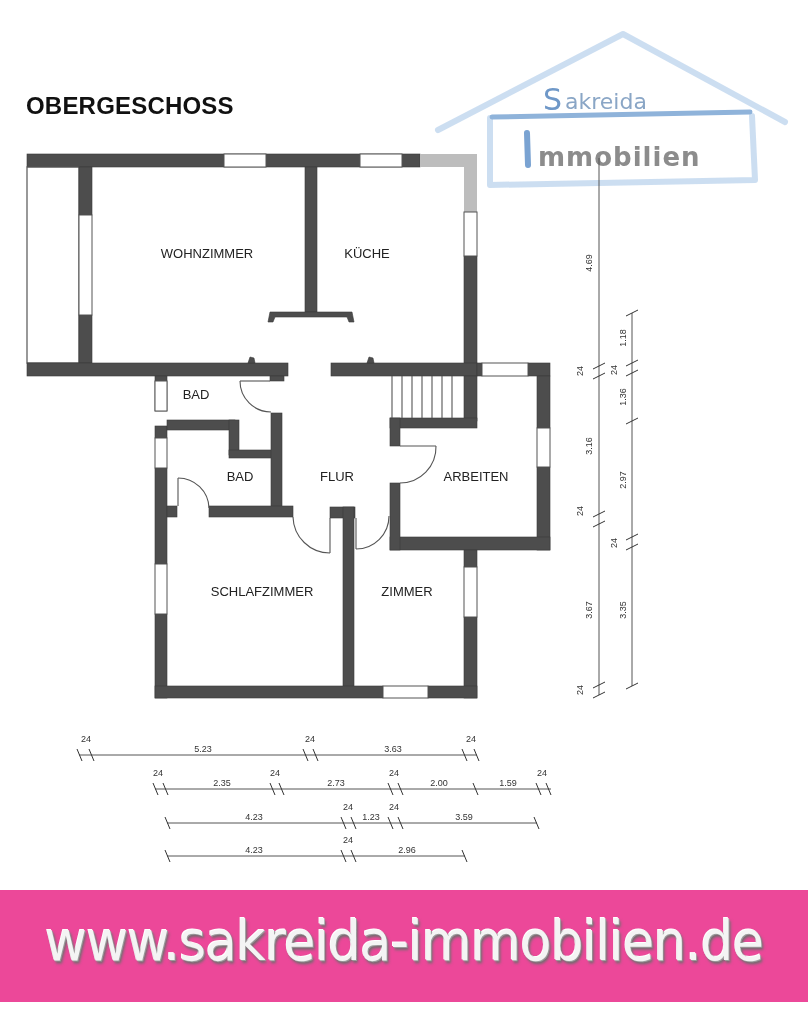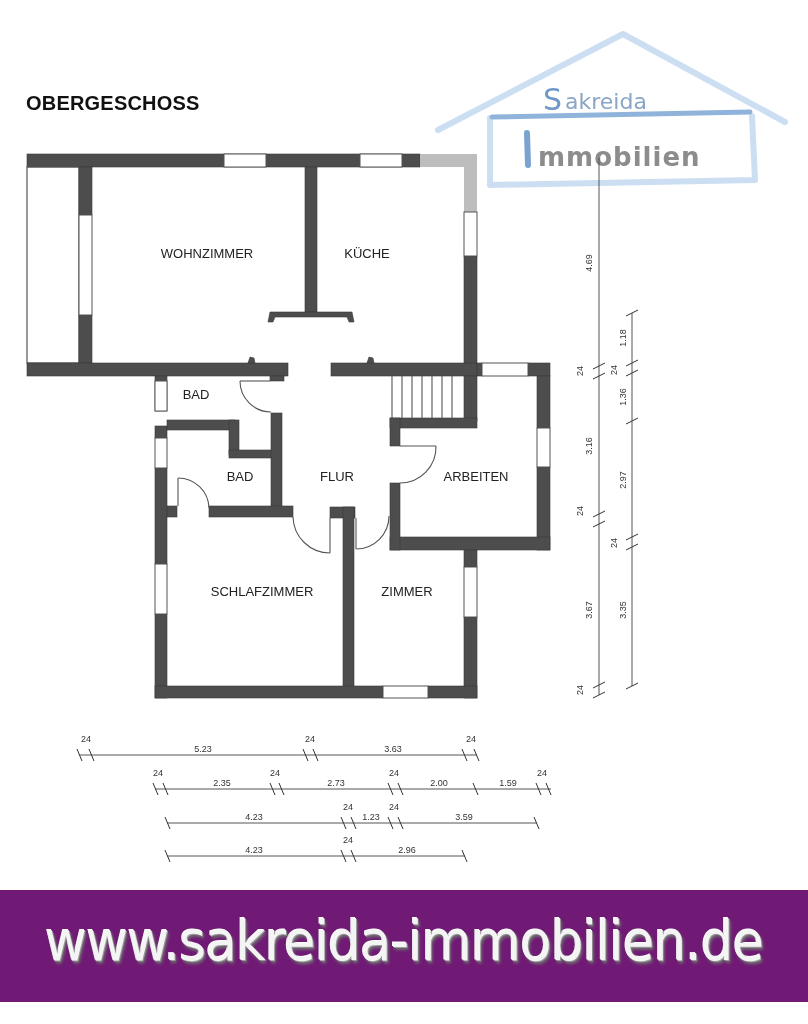--- a/index.html
+++ b/index.html
@@ -1,33 +1,33 @@
 <!DOCTYPE html>
 <html><head>
 <meta charset="utf-8">
 <style>
   html, body { margin: 0; padding: 0; background: #ffffff; }
   body { width: 808px; height: 1024px; position: relative; overflow: hidden; font-family: "Liberation Sans", sans-serif; }
-  .title { position: absolute; left: 26px; top: 92px; font-size: 20px; font-weight: bold; color: #111; letter-spacing: 0.2px; }
+  .title { position: absolute; left: 26px; top: 92px; font-size: 24px; font-weight: bold; color: #111; letter-spacing: 0.2px; }
   svg.plan { position: absolute; left: 0; top: 0; }
   .wall { fill: #4d4d4d; stroke: #3a3a3a; stroke-width: 0.6; }
   .wall-light { fill: #bdbdbd; }
   .win { fill: #ffffff; stroke: #555; stroke-width: 1; }
   .thin { fill: none; stroke: #555; stroke-width: 1.1; }
   .room-label { font-family: "Liberation Sans", sans-serif; font-size: 13px; fill: #222; text-anchor: middle; }
   .dim-line { stroke: #555; stroke-width: 1; fill: none; }
   .dim-tick { stroke: #333; stroke-width: 1; }
   .dim-text { font-family: "Liberation Sans", sans-serif; font-size: 9px; fill: #333; text-anchor: middle; }
   .logo-house { fill: none; stroke: #c9dcf0; stroke-width: 6; stroke-linejoin: round; stroke-linecap: round; opacity: 0.95; }
   .logo-bar { stroke: #8fb3da; stroke-width: 5; stroke-linecap: round; }
   .logo-s { font-family: "DejaVu Sans", sans-serif; font-size: 30px; fill: #6f98c8; }
   .logo-sakreida { font-family: "DejaVu Sans", sans-serif; font-size: 22px; fill: #8aa6c6; }
   .logo-immo { font-family: "DejaVu Sans", sans-serif; font-size: 26px; font-weight: bold; fill: #8c8c8c; letter-spacing: 1px; }
   .logo-i { stroke: #7aa3d2; stroke-width: 6; stroke-linecap: round; }
-  .footer { position: absolute; left: 0; top: 890px; width: 808px; height: 112px; background: #701a75; }
+  .footer { position: absolute; left: 0; top: 890px; width: 808px; height: 112px; background: #ec4899; }
   .footer-text { position: absolute; left: 0; width: 808px; top: 18px; text-align: center; font-family: "DejaVu Sans", sans-serif; font-size: 56px; color: #f4f4f4; letter-spacing: -1px; transform: scaleX(0.92); text-shadow: 1px 1px 0 #9a9a9a, 2px 3px 3px #6e6e6e, -1px -1px 0 #ffffff; }
 </style>
 </head>
 <body>
 
 <div class="title">OBERGESCHOSS</div>
 
 <svg class="plan" width="808" height="890" viewBox="0 0 808 890" xmlns="http://www.w3.org/2000/svg">
 
   <g>

